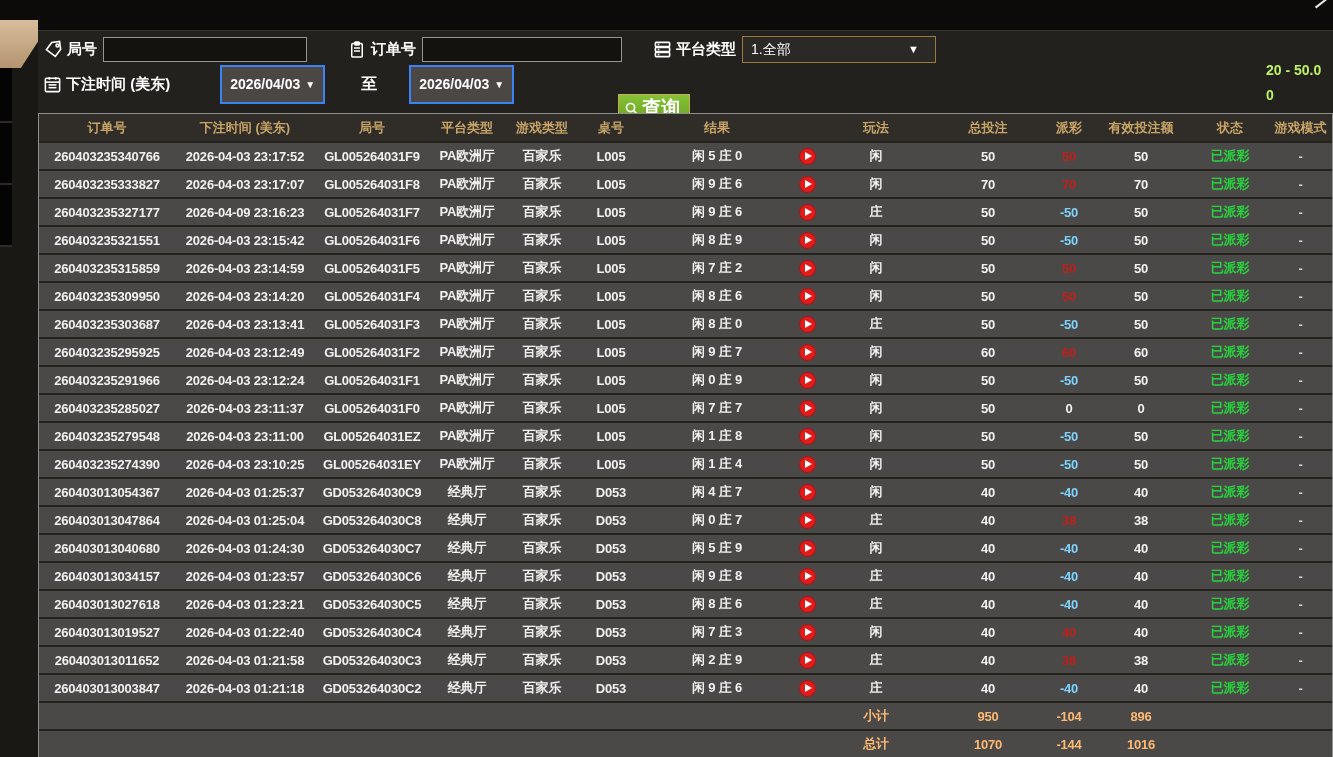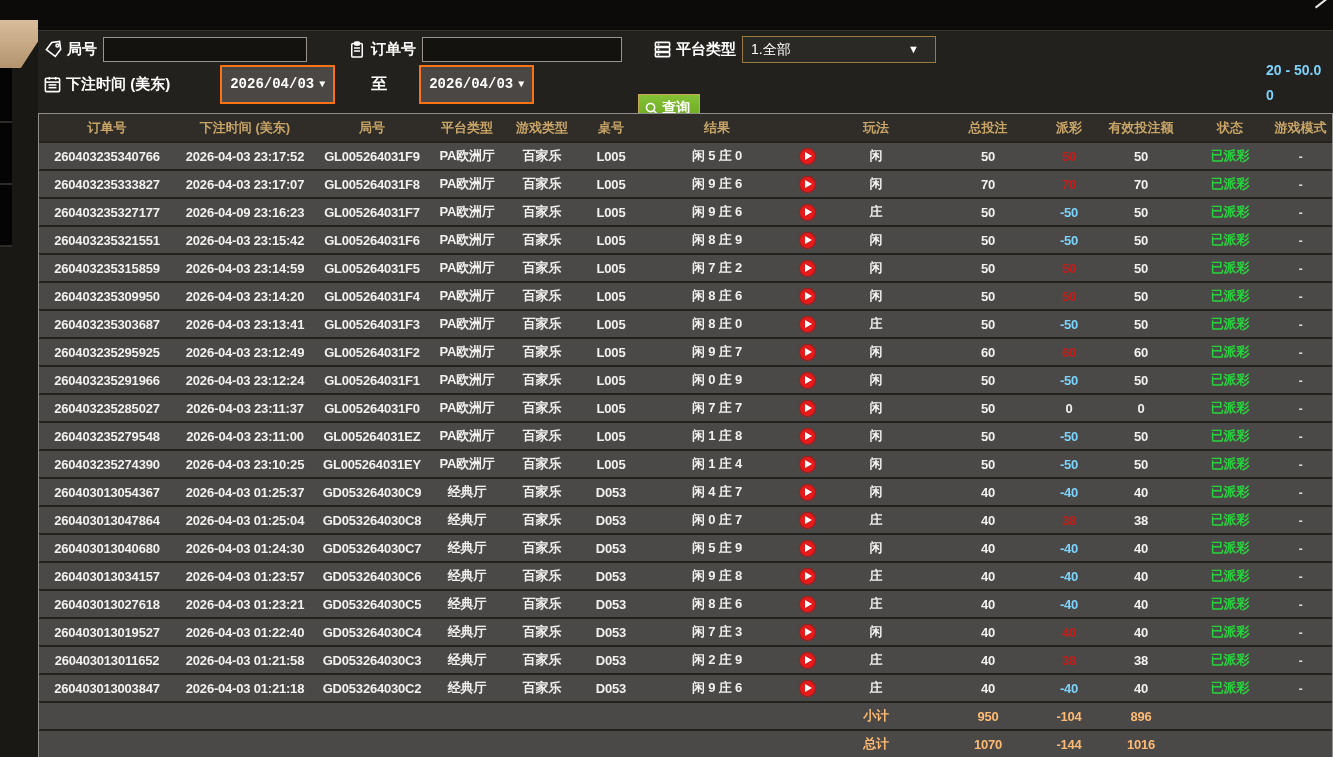--- a/index.html
+++ b/index.html
@@ -35,34 +35,34 @@
     width:204px;height:25px;background:#14120f;border:1px solid #99958c;
     color:#eee;font-size:13px;padding:0 6px;outline:none;box-sizing:border-box;
   }
   .select-box{
     position:relative;width:194px;height:27px;background:#2b2925;border:1px solid #9a7a3d;
     box-sizing:border-box;display:flex;align-items:center;color:#fff;
     font-size:14px;padding-left:8px;cursor:pointer;
   }
   .select-box .arrow{position:absolute;right:16px;top:6px;font-size:11px;color:#fff;}
   .date-btn{
-    height:39px;background:#4a4744;border:2px solid #f97316;box-sizing:border-box;
+    height:39px;background:#4a4744;border:2px solid #3b82f6;box-sizing:border-box;
     color:#fff;font-weight:bold;font-size:14px;display:flex;align-items:center;
-    padding:0 8px;cursor:pointer;white-space:nowrap;font-family:Liberation Mono, monospace;
+    padding:0 8px;cursor:pointer;white-space:nowrap;
   }
   .date-btn .arrow{font-size:10px;margin-left:5px;}
   .to-label{color:#fff;font-weight:bold;font-size:16px;}
   .search-btn{
     height:28px;background:linear-gradient(180deg,#85c236,#6ba520);
     border:1px solid #c9aa5a;box-sizing:border-box;color:#fff;font-weight:bold;
-    font-size:14px;display:flex;align-items:center;padding:0 9px 0 5px;cursor:pointer;margin-top:48px;
+    font-size:19px;display:flex;align-items:center;padding:0 9px 0 5px;cursor:pointer;margin-top:48px;
   }
   .search-btn svg{margin-right:3px;}
   
-  .ghost{position:absolute;left:1228px;top:27px;color:#7dd3fc;font-weight:bold;font-size:14px;line-height:25px;z-index:1;}
+  .ghost{position:absolute;left:1228px;top:27px;color:#bef264;font-weight:bold;font-size:14px;line-height:25px;z-index:1;}
   
   .tbl{
     --cols:136px 140px 114px 76px 74px 64px 148px 32px 106px 118px 44px 100px 78px 1fr;
     position:absolute;left:0;top:82px;width:1293px;
     border:1px solid #8f8f8d;background:#4b4947;
   }
   .thead{display:grid;grid-template-columns:var(--cols);height:27px;background:#302d29;}
   .th{display:flex;align-items:center;justify-content:center;color:#c8a567;font-weight:bold;font-size:13px;white-space:nowrap;}
   .trow{display:grid;grid-template-columns:var(--cols);height:28px;box-sizing:border-box;border-top:2px solid #24221d;background:#4b4947;}
   .td{display:flex;align-items:center;justify-content:center;color:#f2f1ef;font-weight:bold;font-size:13px;white-space:nowrap;letter-spacing:-0.2px;}

